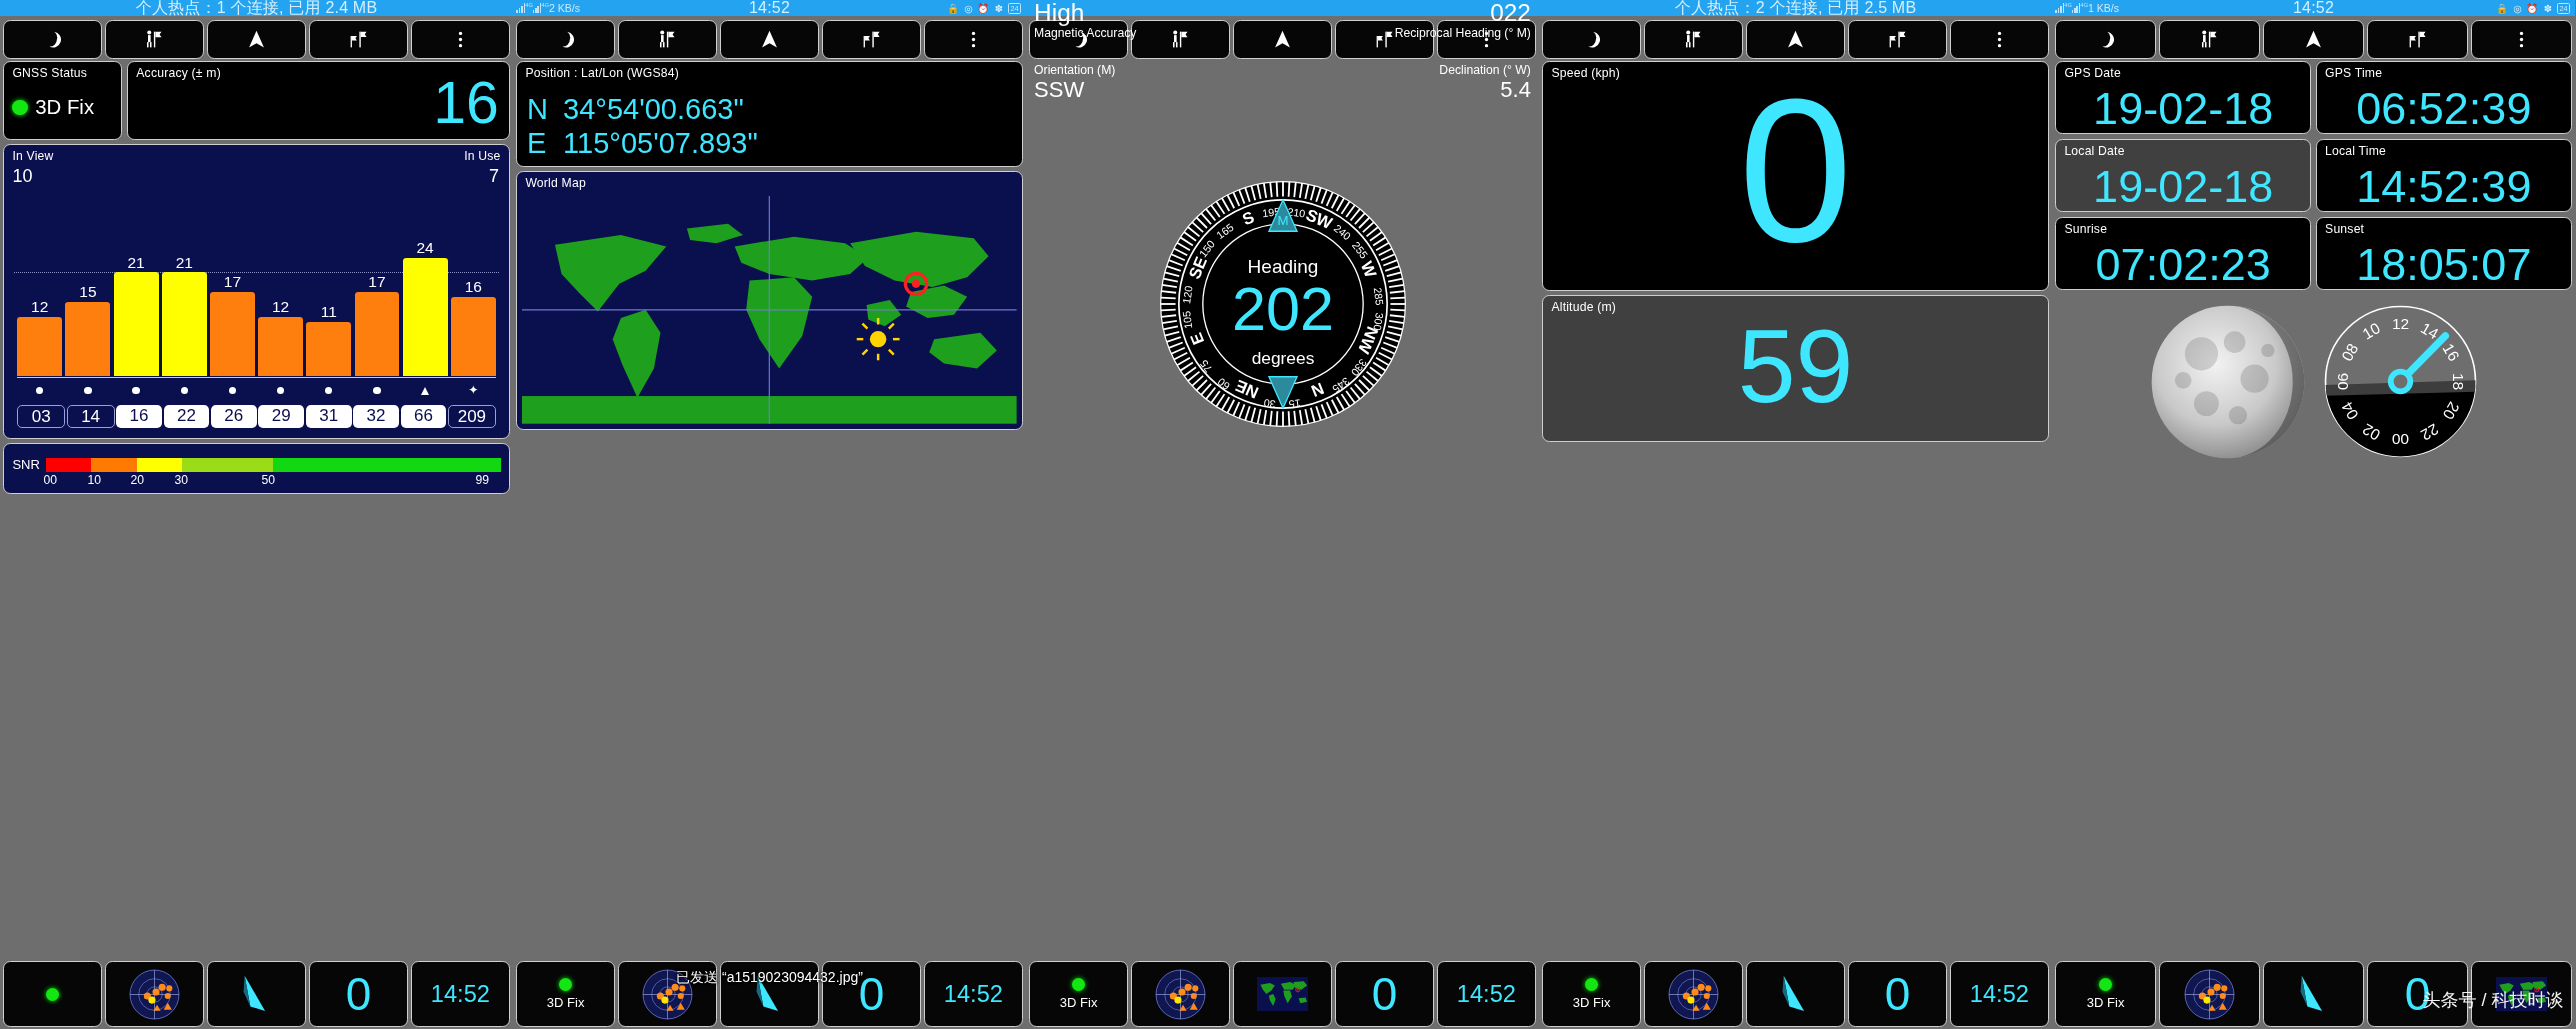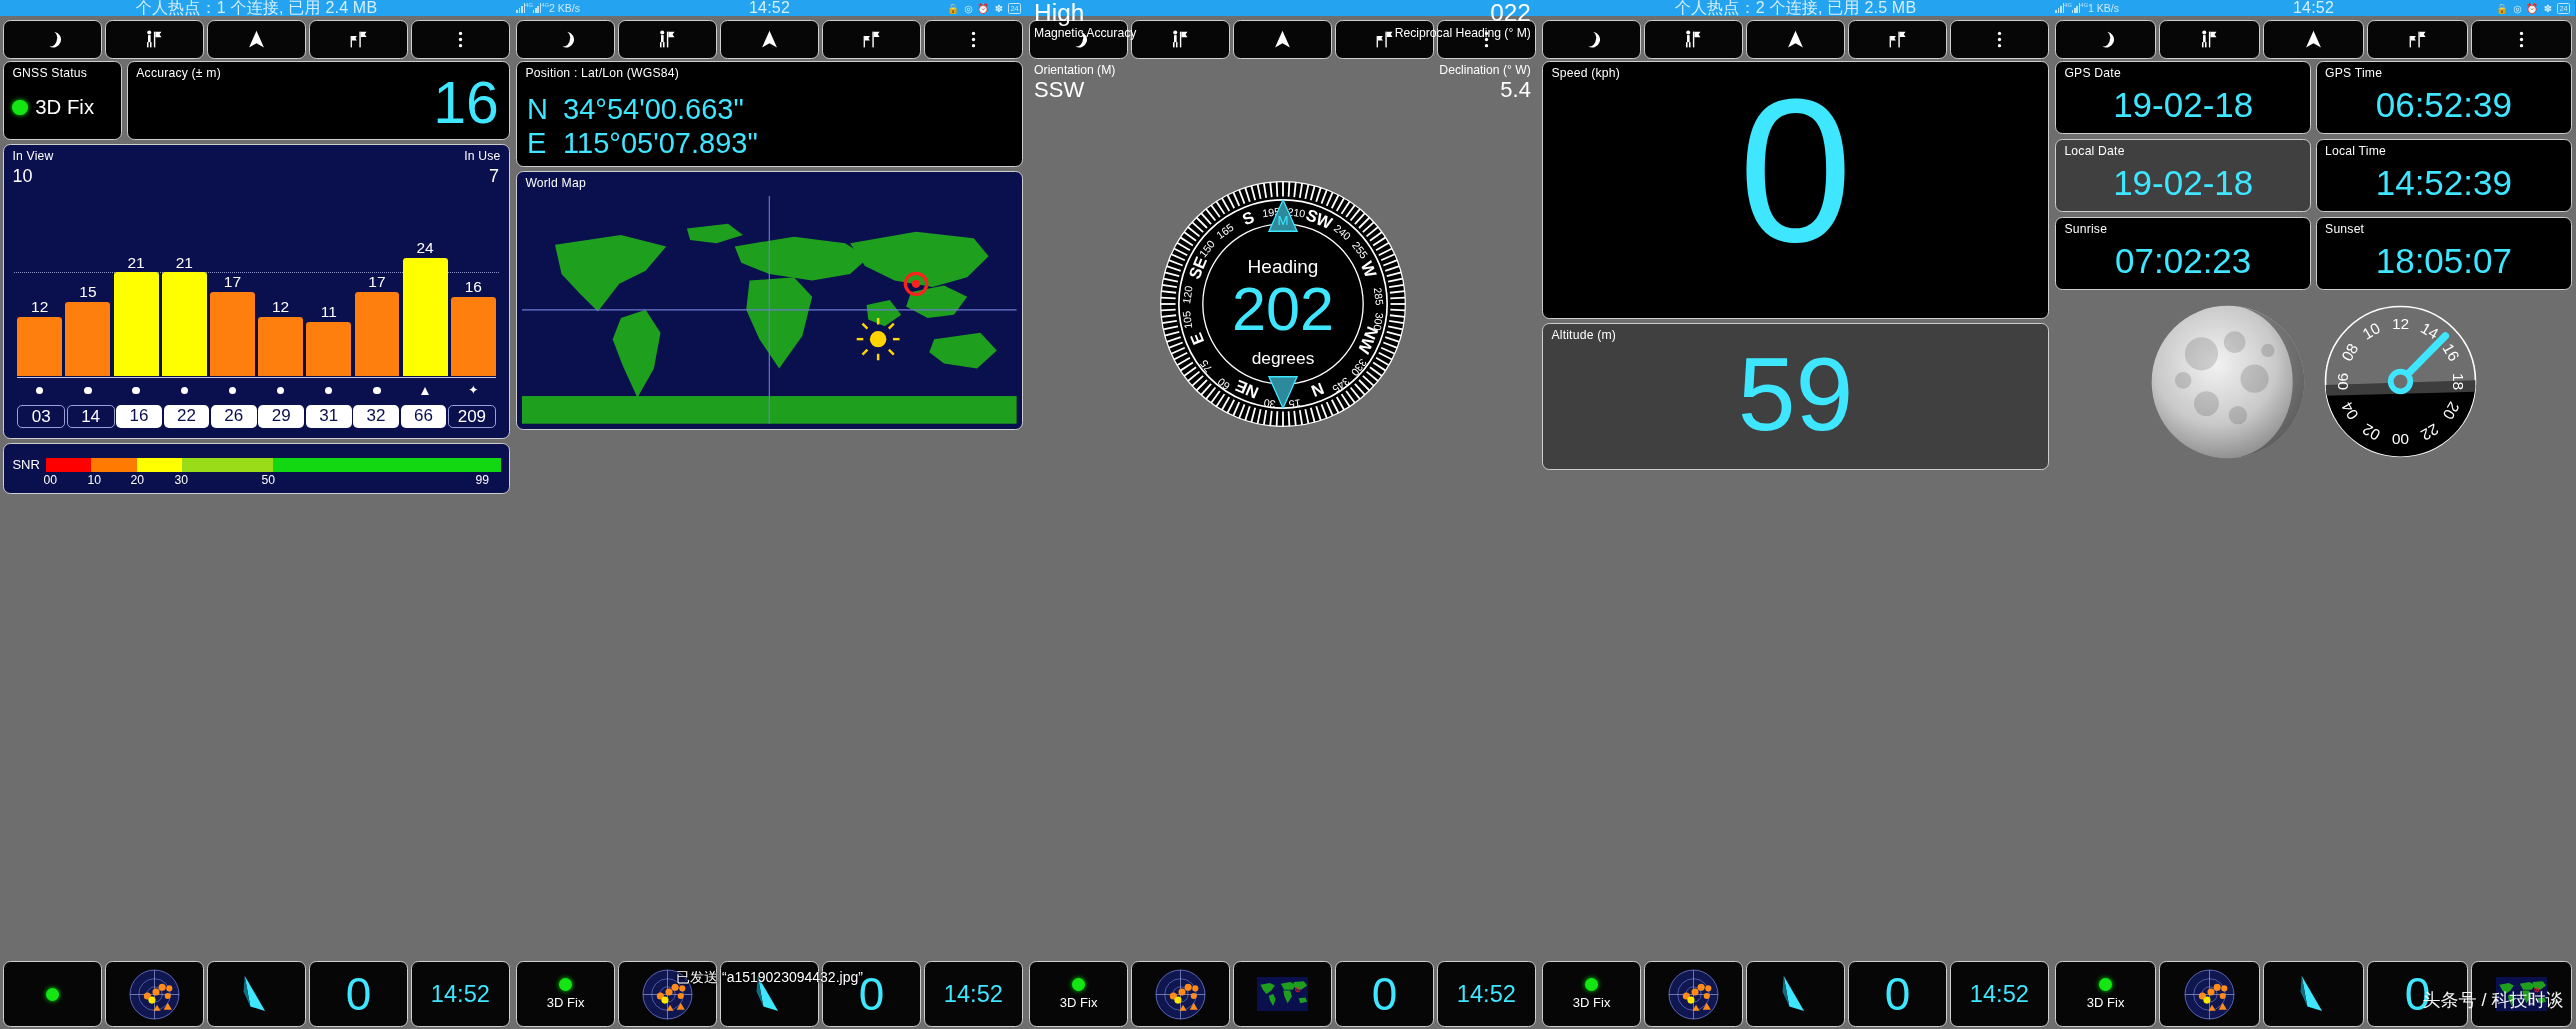--- a/index.html
+++ b/index.html
@@ -110,33 +110,33 @@
   .c-map { margin:0 3.3px 3.3px 3.3px; height:259px; background:#0a0f4e;}
   .mapbox { position:absolute; inset:24.4px 4.9px 4.9px 4.9px; }
 
   
   .compass-pane { position:relative; flex:1; color:#fff; }
   .cp-lbl { position:absolute; font-size:12.2px; color:#fff; }
   .cp-val { position:absolute; font-size:22px; color:#fff; font-weight:300; }
   .compass { position:absolute; left:50%; top:119px; transform:translateX(-50%); width:248px; height:248px; }
 
   
-  .c-speed { margin:0 3.3px 4.1px 3.3px; height:258px; }
+  .c-speed { margin:0 3.3px 4.1px 3.3px; height:230px; }
   .c-speed .v { position:absolute; left:0; right:0; top:4.9px; text-align:center; font-size:205px; line-height:205px;}
   .c-hdalt { display:flex; gap:4.9px; padding:0 3.3px 3.3px 3.3px; }
   .c-head { flex:1; height:147px; }
   .c-head .v { position:absolute; left:3.3px; right:3.3px; bottom:4.9px; text-align:center; font-size:77px; }
   .c-alt { flex:1; height:147px; }
   .c-alt .v { position:absolute; left:0; right:0; top:21px; text-align:center; font-size:104px; }
 
   
   .p5-grid { display:flex; gap:4.9px; padding:0 3.3px 4.1px 3.3px; }
   .p5-col { flex:1; display:flex; flex-direction:column; gap:4.9px; }
   .c-dt { height:73px; }
-  .c-dt .v { position:absolute; left:0; right:0; top:26px; text-align:center; font-size:35px; }
+  .c-dt .v { position:absolute; left:0; right:0; top:26px; text-align:center; font-size:45px; }
   .moonclock { display:flex; gap:8.1px; padding:4.9px 6.5px 0 6.5px; align-items:center; justify-content:center;}
 
   
   .botbar { position:absolute; left:0; right:0; bottom:0; display:flex; gap:3.3px; padding:3.3px; height:72px;}
   .bb {
     flex:1; background:#060606; border:1.2px solid #cfcfcf; border-radius:7.3px;
     display:flex; flex-direction:column; align-items:center; justify-content:center; gap:3.3px;
     position:relative; overflow:hidden;
   }
   .bb .lbl { color:#fff; font-size:13px; font-weight:300; }

